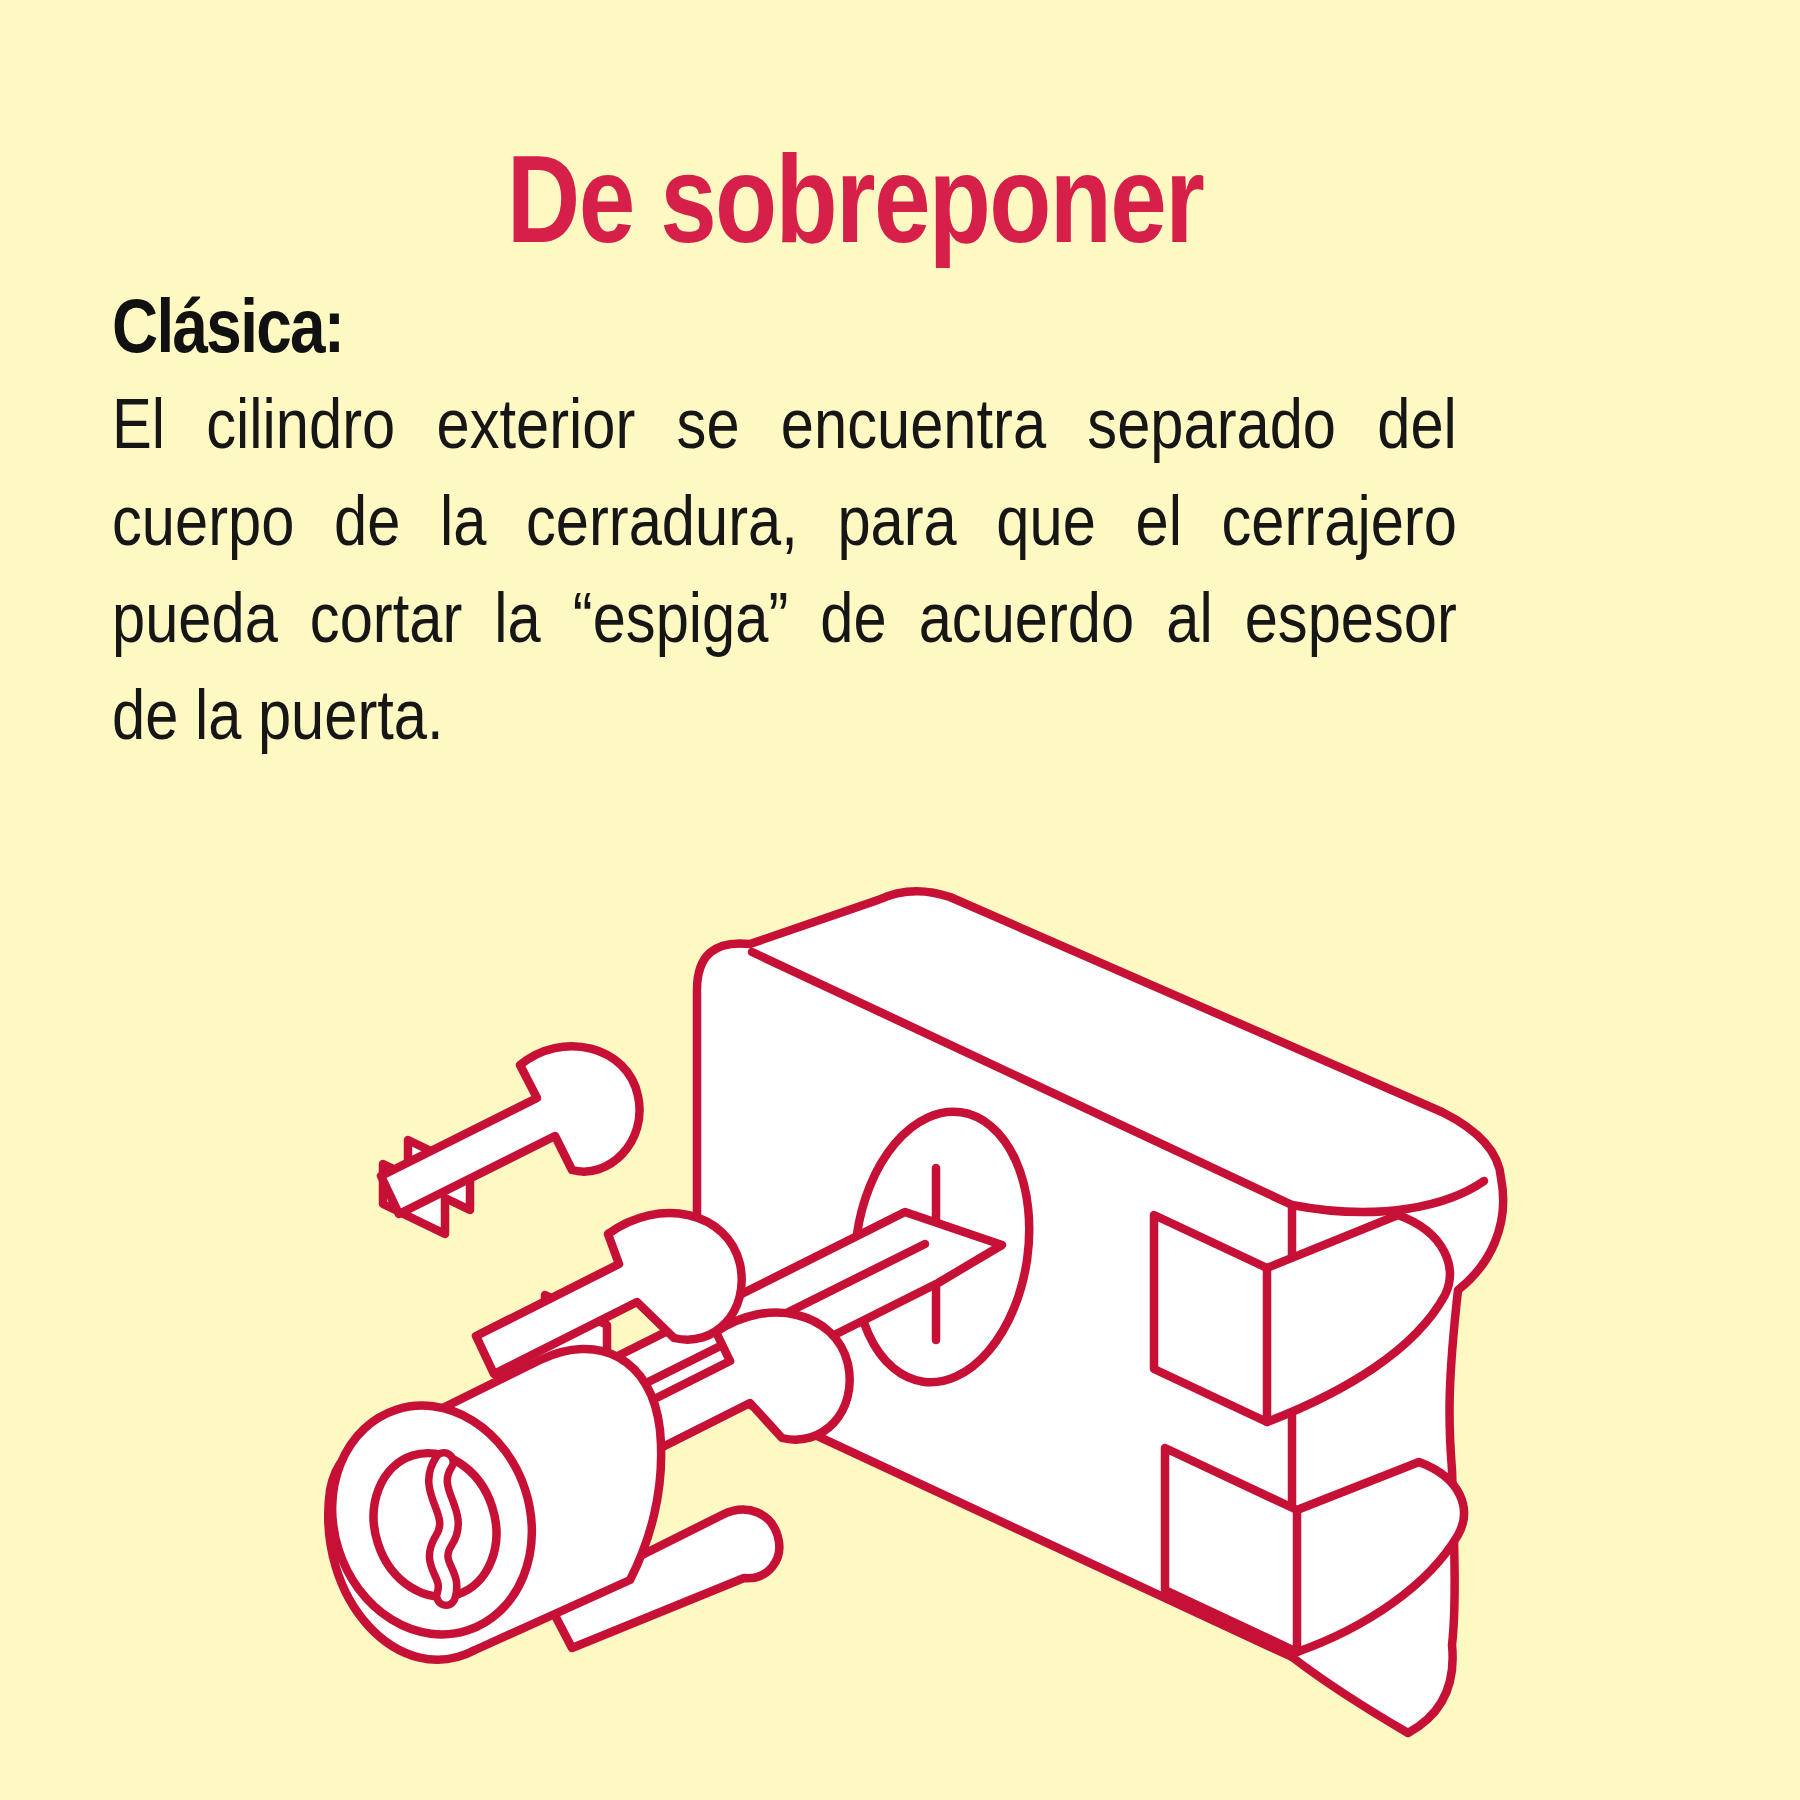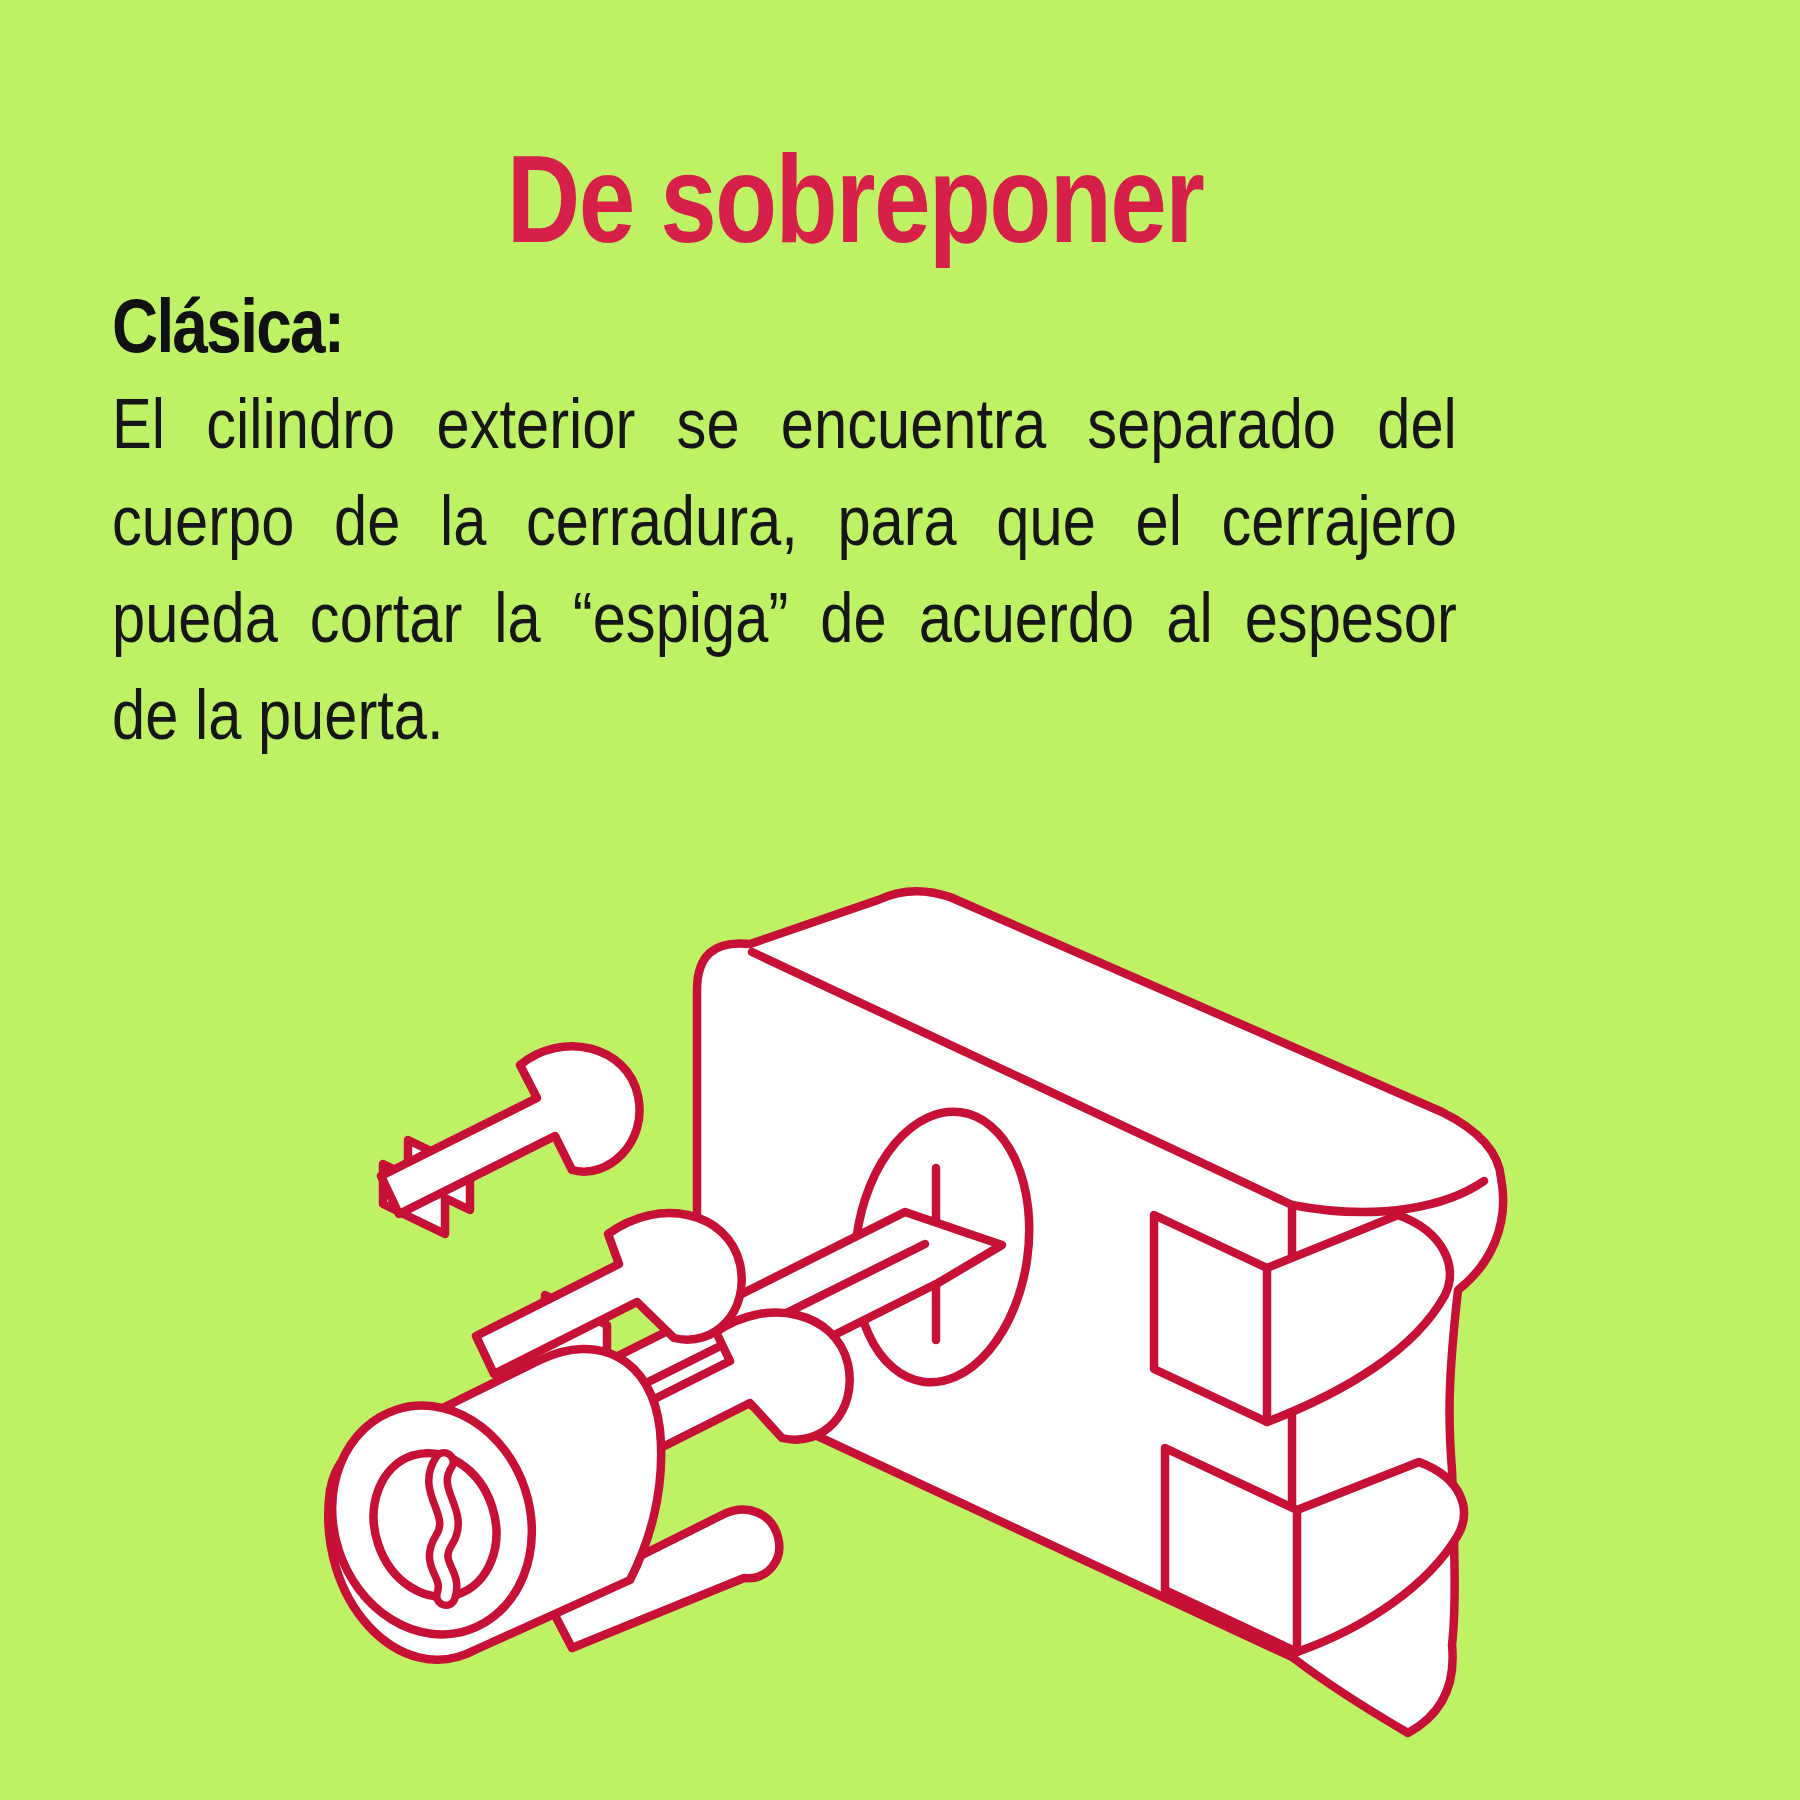--- a/index.html
+++ b/index.html
@@ -1,16 +1,16 @@
 <!DOCTYPE html>
 <html><head>
 <meta charset="utf-8">
 <style>
   html,body{margin:0;padding:0;background:#ffffff;}
-  .page{position:relative;width:1800px;height:1800px;background:#bef264;overflow:hidden;
+  .page{position:relative;width:1800px;height:1800px;background:#fef9c3;overflow:hidden;
         font-family:"Liberation Sans", sans-serif;}
   .title{position:absolute;top:128px;left:0;width:1710px;text-align:center;
          font-size:124px;font-weight:bold;letter-spacing:-2px;
          transform:scaleX(.82);transform-origin:50% 0;white-space:nowrap;}
   .heading{position:absolute;top:282px;left:112px;font-size:76px;font-weight:bold;
            letter-spacing:-2px;color:#111;transform:scaleX(.84);transform-origin:0 0;
            white-space:nowrap;}
   .paragraph{position:absolute;top:375px;left:112px;width:1601px;color:#161616;
              font-size:71px;transform:scaleX(.84);transform-origin:0 0;}
   .pline{height:97px;line-height:97px;text-align:justify;white-space:normal;}

